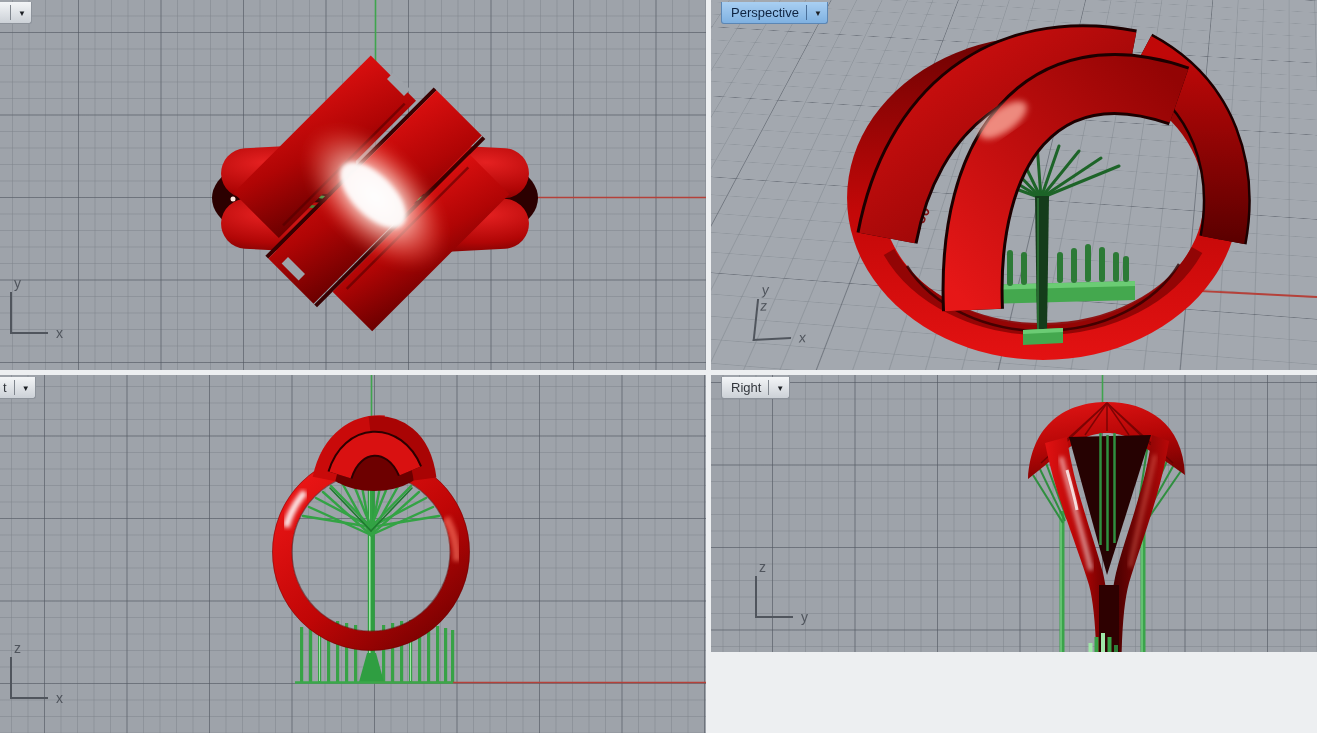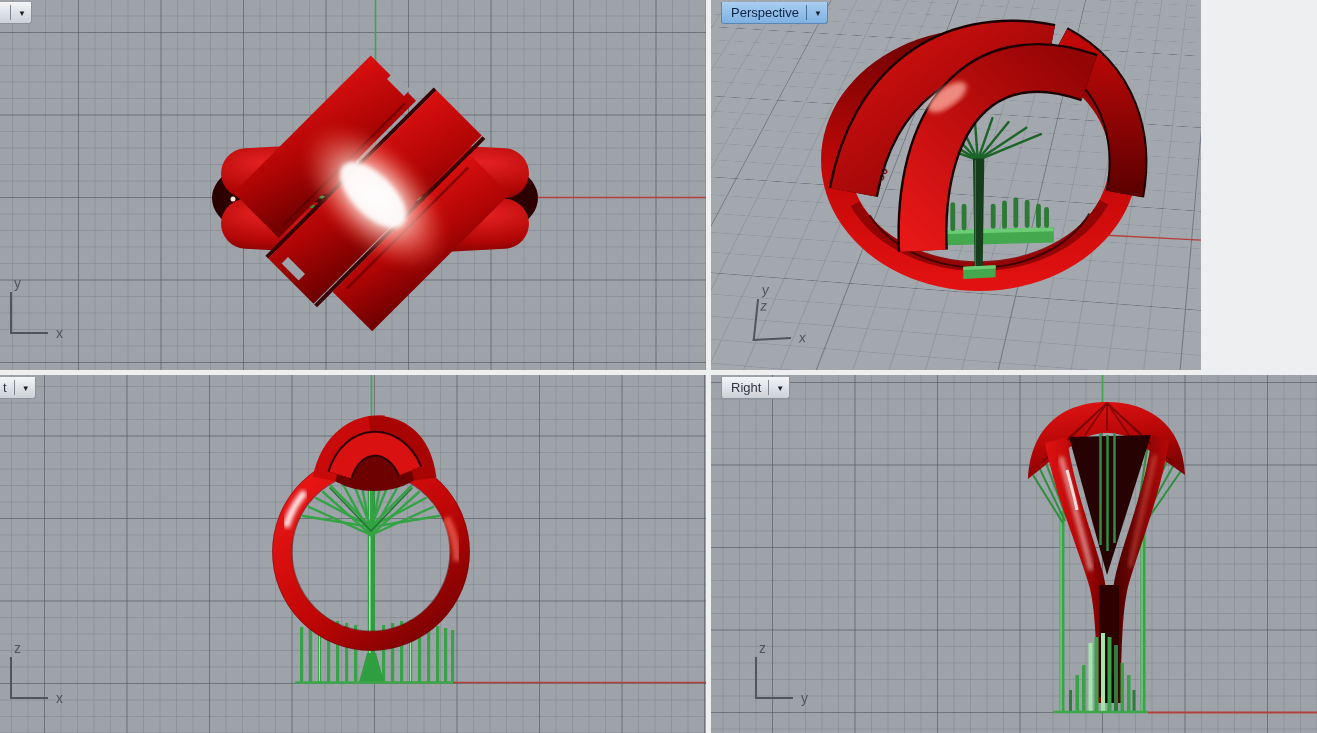--- a/index.html
+++ b/index.html
@@ -3,23 +3,23 @@
 <meta charset="utf-8">
 <style>
   html,body{margin:0;padding:0;background:#dfe2e6;}
   .stage{
     position:relative;width:1317px;height:733px;overflow:hidden;
     background:#edeff1;font-family:"Liberation Sans",sans-serif;
     -webkit-user-select:none;user-select:none;
   }
   .viewport{position:absolute;overflow:hidden;background:#9ea3aa;}
   .vp-top{left:0;top:0;width:706px;height:370px;}
-  .vp-persp{left:711px;top:0;width:490px;height:370px;background:#a3a8af;}
+  .vp-persp{left:711px;top:0;width:606px;height:370px;background:#a3a8af;}
   .vp-front{left:0;top:375px;width:706px;height:358px;}
-  .vp-right{left:711px;top:375px;width:606px;height:358px;}
+  .vp-right{left:711px;top:375px;width:606px;height:277px;}
 
   .ortho-grid{
     position:absolute;inset:0;
     background-color:#9ea3aa;
     background-image:
       linear-gradient(to right, rgba(78,84,94,.50) 1px, transparent 1px),
       linear-gradient(to bottom, rgba(78,84,94,.50) 1px, transparent 1px),
       linear-gradient(to right, rgba(128,134,142,.55) 1px, transparent 1px),
       linear-gradient(to bottom, rgba(128,134,142,.55) 1px, transparent 1px);
     background-size:82.5px 82.5px,82.5px 82.5px,16.5px 16.5px,16.5px 16.5px;

